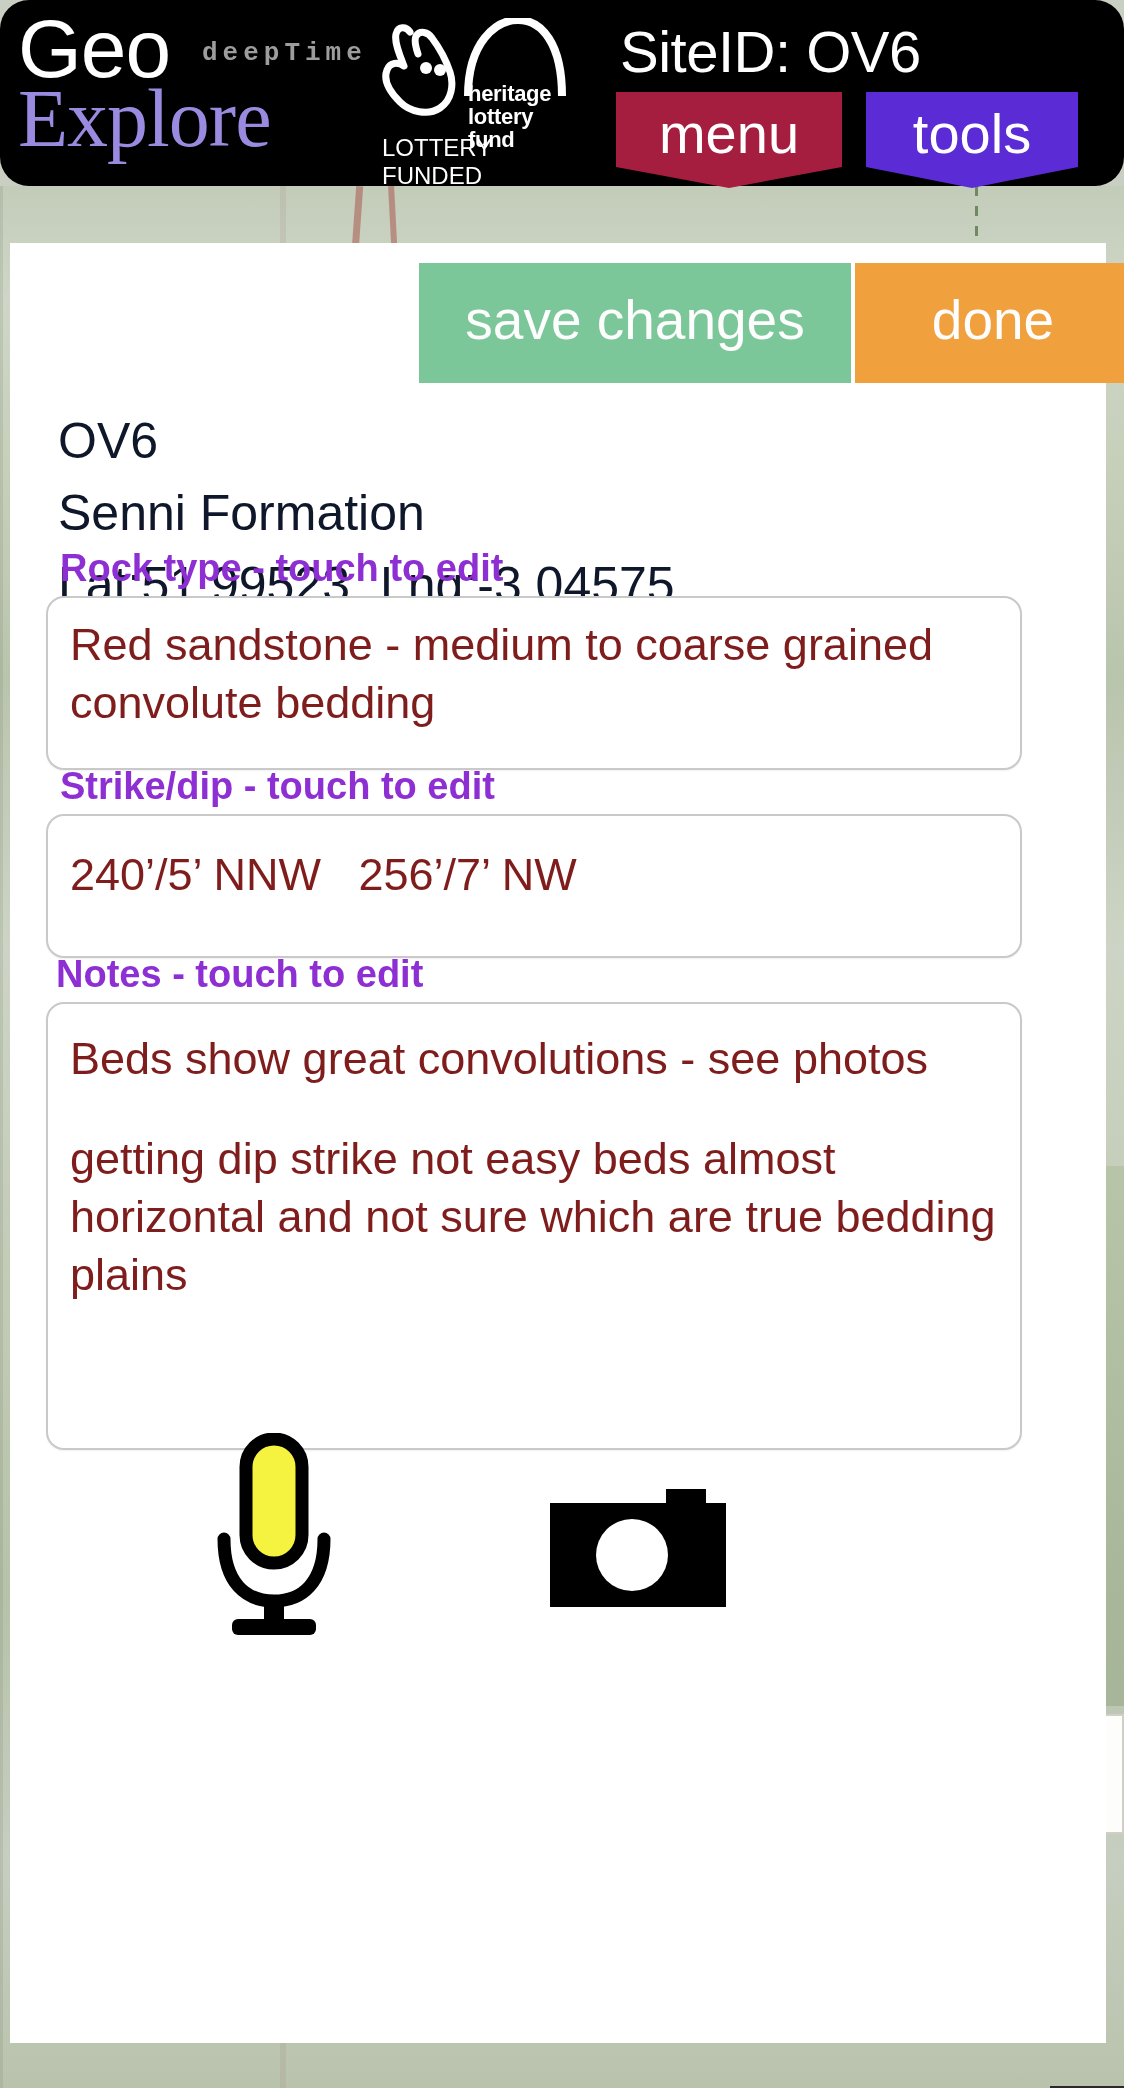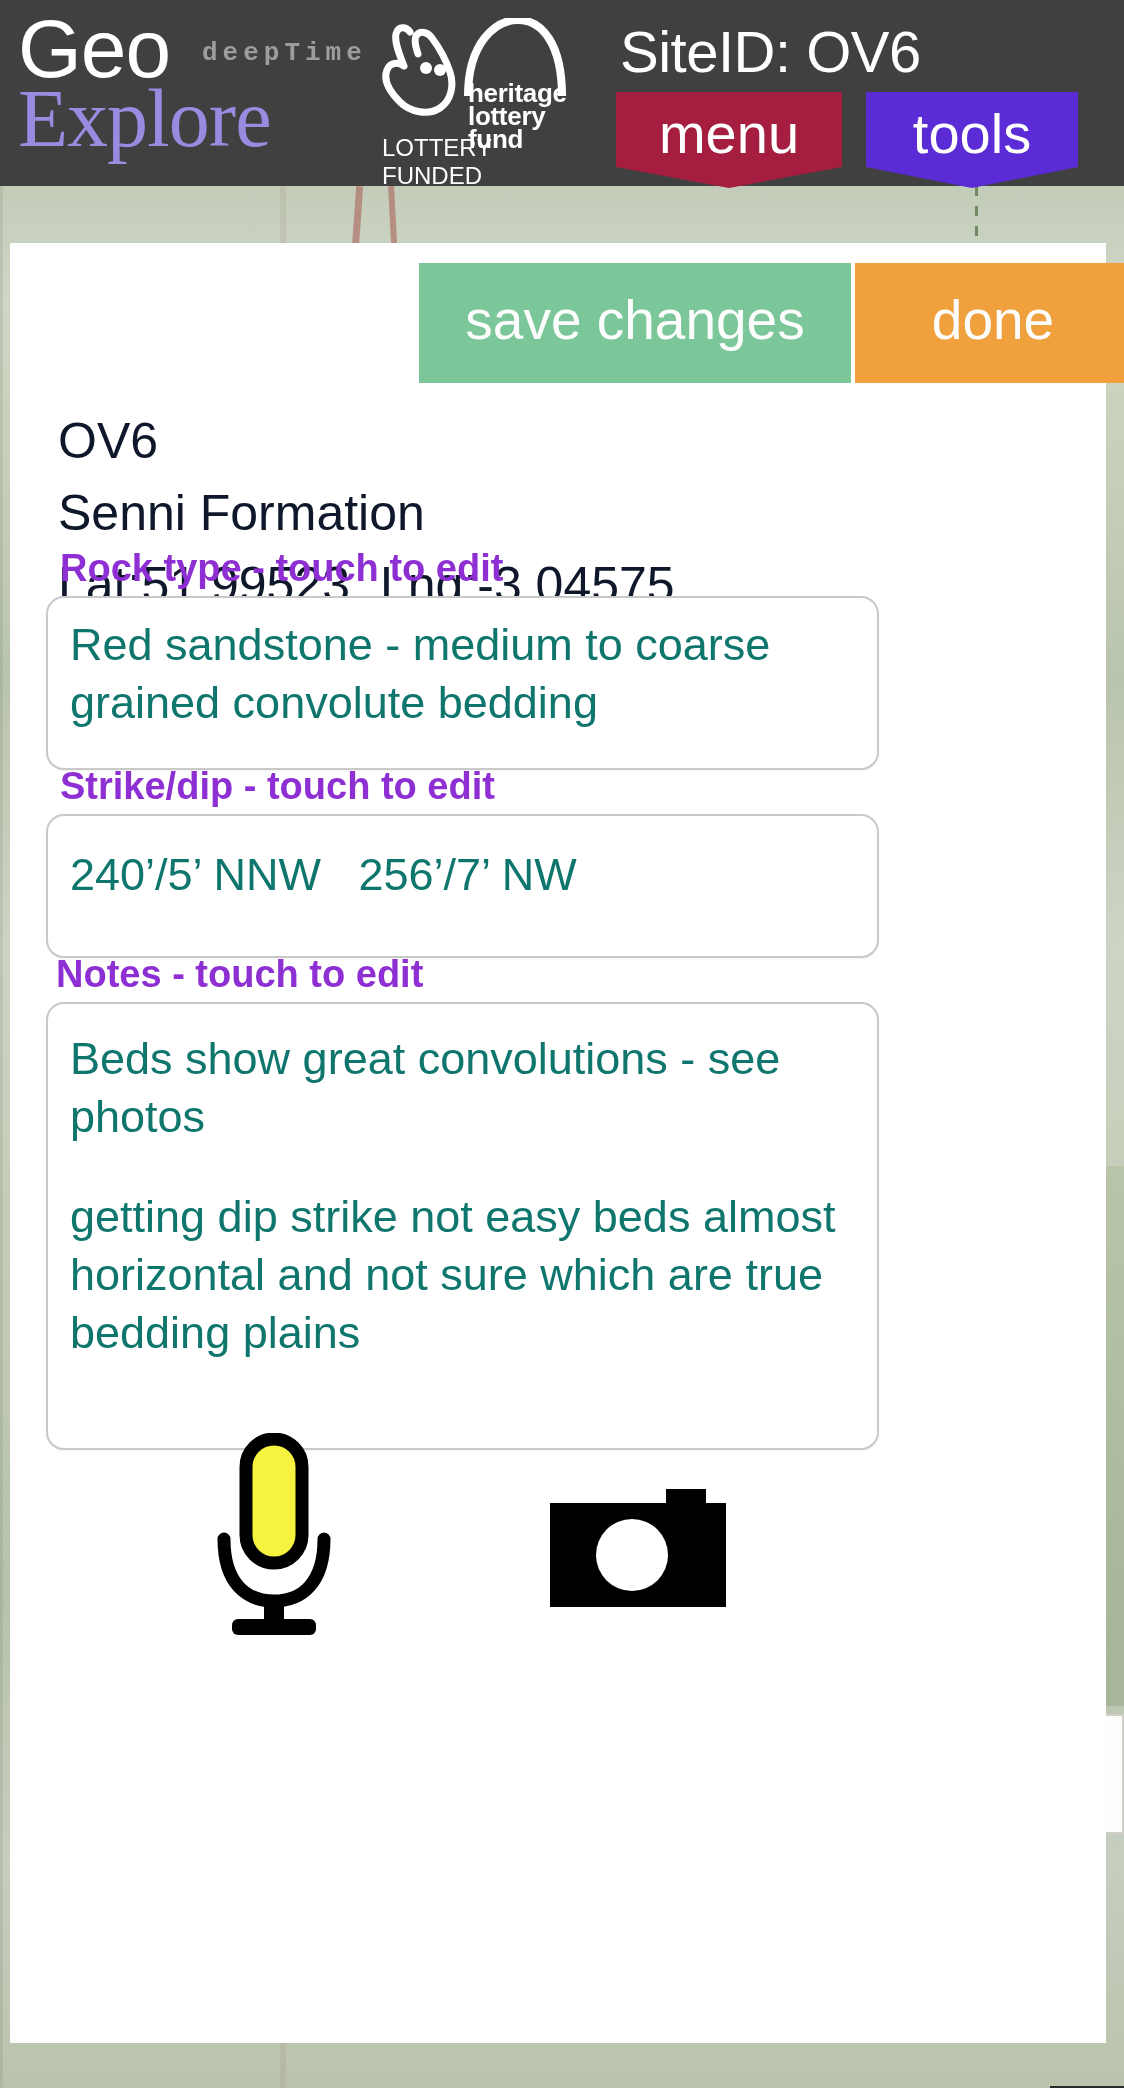--- a/index.html
+++ b/index.html
@@ -74,22 +74,23 @@
     width: 74px; height: 120px;
     background: #2b2b2b;
   }
 
   
   .header {
     position: absolute;
     left: 0; top: 0;
     width: 1124px;
     height: 186px;
-    background: #404040;
+    background: #000000;
     z-index: 20;
+    border-radius: 29px;
   }
   .logo {
     position: absolute;
     left: 10px; top: 6px;
     width: 360px; height: 174px;
   }
   .logo-geo {
     position: absolute;
     left: 8px; top: -4px;
     font-size: 82px;
@@ -120,21 +121,21 @@
   .hlf {
     position: absolute;
     left: 378px; top: 18px;
     width: 190px; height: 150px;
   }
   .hlf-fingers { position: absolute; left: 2px; top: 4px; width: 84px; height: 96px; }
   .hlf-arch { position: absolute; left: 82px; top: 0px; width: 110px; height: 78px; }
   .hlf-words {
     position: absolute;
     left: 90px; top: 64px;
-    font-size: 26px;
+    font-size: 22px;
     line-height: 23px;
     color: #fff;
     font-weight: 600;
     letter-spacing: -0.3px;
   }
   .hlf-funded {
     position: absolute;
     left: 4px; top: 116px;
     font-size: 24px;
     letter-spacing: 0px;
@@ -234,29 +235,29 @@
     font-size: 38px;
     color: #8e2fd4;
     line-height: 1.0;
     padding-left: 14px;
     margin-bottom: 9px;
     white-space: nowrap;
   }
   .field-label b { font-weight: bold; }
   .field-label .hint { font-weight: 700; }
   .field-box {
-    width: 833px;
+    width: 976px;
     border: 2px solid #c9c9c9;
     border-radius: 18px;
     background: #fff;
     box-shadow: 0 1px 2px rgba(0,0,0,.06);
     padding: 18px 22px 14px 22px;
     font-size: 45px;
     line-height: 58px;
-    color: #0f766e;
+    color: #7f1d1d;
     overflow: hidden;
     cursor: text;
   }
 
   #block-rocktype { top: 306px; }
   #block-rocktype .field-box { height: 174px; }
 
   #block-strikedip { top: 524px; }
   #block-strikedip .field-box { height: 144px; }
   #block-strikedip .field-box .line { white-space: pre; margin-top: 12px; }

